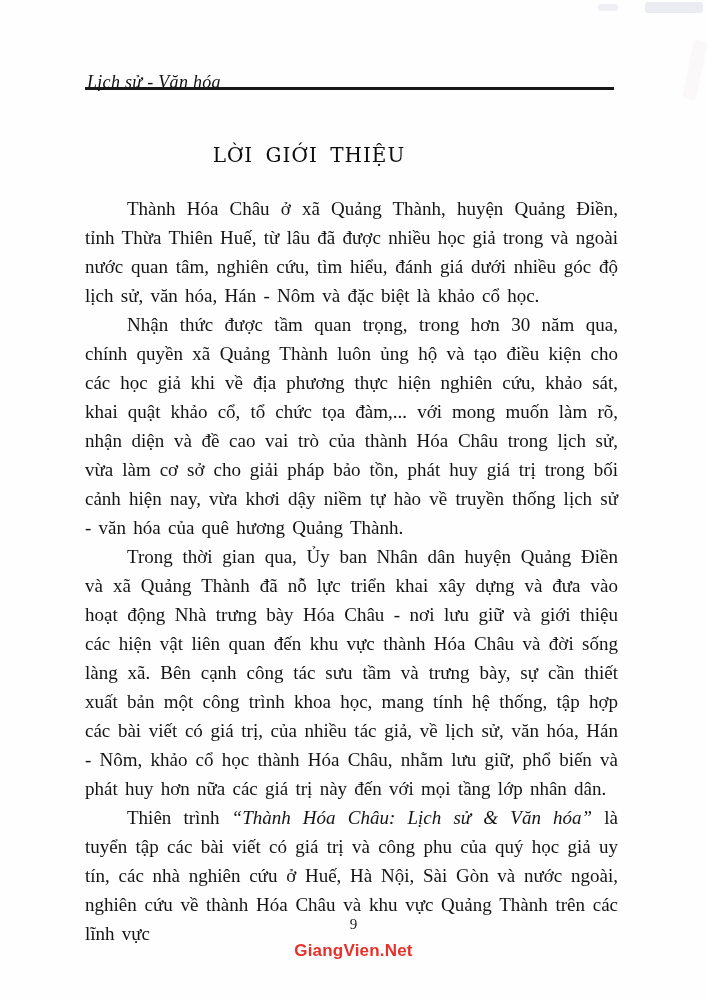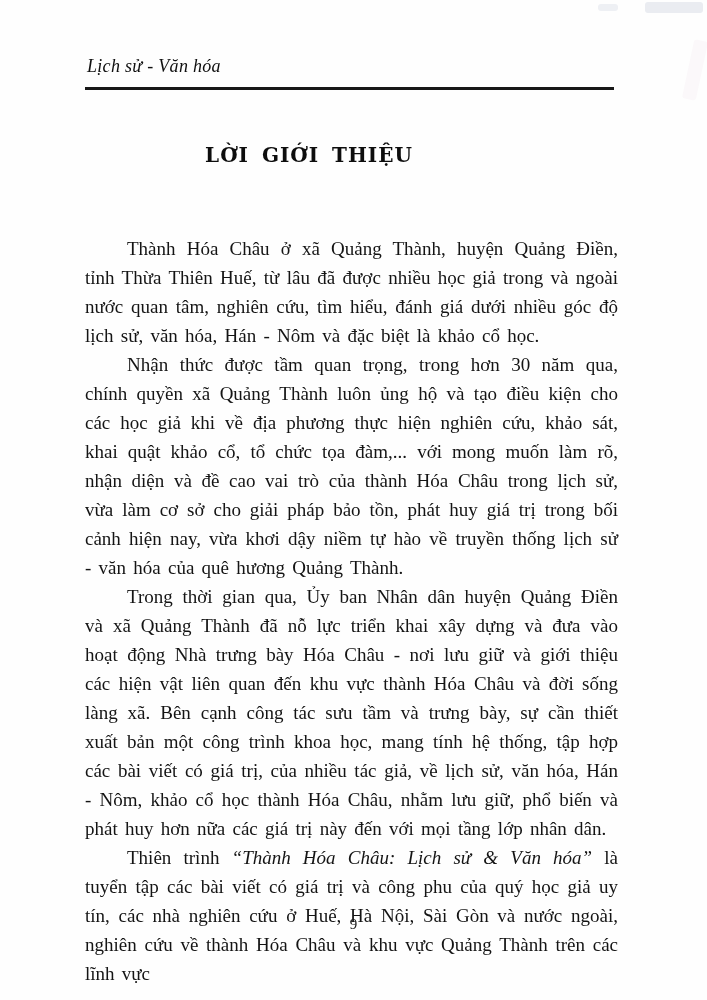--- a/index.html
+++ b/index.html
@@ -13,55 +13,54 @@
     color: #151515;
   }
   
   .smudge { position: absolute; border-radius: 3px; }
   .smudge-1 { left: 598px; top: 4px; width: 20px; height: 7px; background: #eef0f4; }
   .smudge-2 { left: 645px; top: 2px; width: 58px; height: 11px; background: #eaecf1; }
   .smudge-3 { left: 688px; top: 40px; width: 14px; height: 60px; background: #fbf8fa; transform: rotate(12deg); }
 
   .running-head {
     position: absolute;
-    left: 87px; top: 56px;
+    left: 87px; top: 72px;
     font-style: italic;
     font-size: 18px;
     letter-spacing: 0.3px;
     color: #101010;
   }
   .head-rule {
     position: absolute;
     left: 85px; top: 87px;
     width: 529px; height: 2.5px;
     background: #181818;
   }
   .page-title {
     position: absolute;
     left: 0; top: 143px;
     width: 618px;
     margin: 0;
     text-align: center;
     font-family: "DejaVu Serif", "Liberation Serif", serif;
-    font-weight: 700;
+    font-weight: 400;
     font-size: 20px;
     letter-spacing: 1px;
     word-spacing: 5px;
     color: #0d0d0d;
   }
   .body-text {
     position: absolute;
     left: 85px; top: 194px;
     width: 533px;
     font-size: 19px;
     line-height: 29px;
     text-align: justify;
     word-spacing: 2.5px;
     color: #141414;
-    margin-top: 40px;
   }
   .body-text p { margin: 0; text-indent: 42px; }
   .quote-italic { font-style: italic; font-family: Liberation Serif, serif; }
 
   .page-number {
     position: absolute;
     left: 0; top: 916px;
     width: 707px;
     text-align: center;
     font-size: 15px;
@@ -95,14 +94,15 @@
 
   <div class="body-text">
     <p>Thành Hóa Châu ở xã Quảng Thành, huyện Quảng Điền, tỉnh Thừa Thiên Huế, từ lâu đã được nhiều học giả trong và ngoài nước quan tâm, nghiên cứu, tìm hiểu, đánh giá dưới nhiều góc độ lịch sử, văn hóa, Hán - Nôm và đặc biệt là khảo cổ học.</p>
     <p>Nhận thức được tầm quan trọng, trong hơn 30 năm qua, chính quyền xã Quảng Thành luôn ủng hộ và tạo điều kiện cho các học giả khi về địa phương thực hiện nghiên cứu, khảo sát, khai quật khảo cổ, tổ chức tọa đàm,... với mong muốn làm rõ, nhận diện và đề cao vai trò của thành Hóa Châu trong lịch sử, vừa làm cơ sở cho giải pháp bảo tồn, phát huy giá trị trong bối cảnh hiện nay, vừa khơi dậy niềm tự hào về truyền thống lịch sử - văn hóa của quê hương Quảng Thành.</p>
     <p>Trong thời gian qua, Ủy ban Nhân dân huyện Quảng Điền và xã Quảng Thành đã nỗ lực triển khai xây dựng và đưa vào hoạt động Nhà trưng bày Hóa Châu - nơi lưu giữ và giới thiệu các hiện vật liên quan đến khu vực thành Hóa Châu và đời sống làng xã. Bên cạnh công tác sưu tầm và trưng bày, sự cần thiết xuất bản một công trình khoa học, mang tính hệ thống, tập hợp các bài viết có giá trị, của nhiều tác giả, về lịch sử, văn hóa, Hán - Nôm, khảo cổ học thành Hóa Châu, nhằm lưu giữ, phổ biến và phát huy hơn nữa các giá trị này đến với mọi tầng lớp nhân dân.</p>
     <p><span>Thiên trình </span><span class="quote-italic">“Thành Hóa Châu: Lịch sử &amp; Văn hóa”</span><span> là tuyển tập các bài viết có giá trị và công phu của quý học giả uy tín, các nhà nghiên cứu ở Huế, Hà Nội, Sài Gòn và nước ngoài, nghiên cứu về thành Hóa Châu và khu vực Quảng Thành trên các lĩnh vực</span></p>
   </div>
 
   <div class="page-number">9</div>
 
+  <div class="watermark" style="color: rgb(232, 49, 42);">GiangVien.Net</div>
 
 </div>
 
 </body></html>

